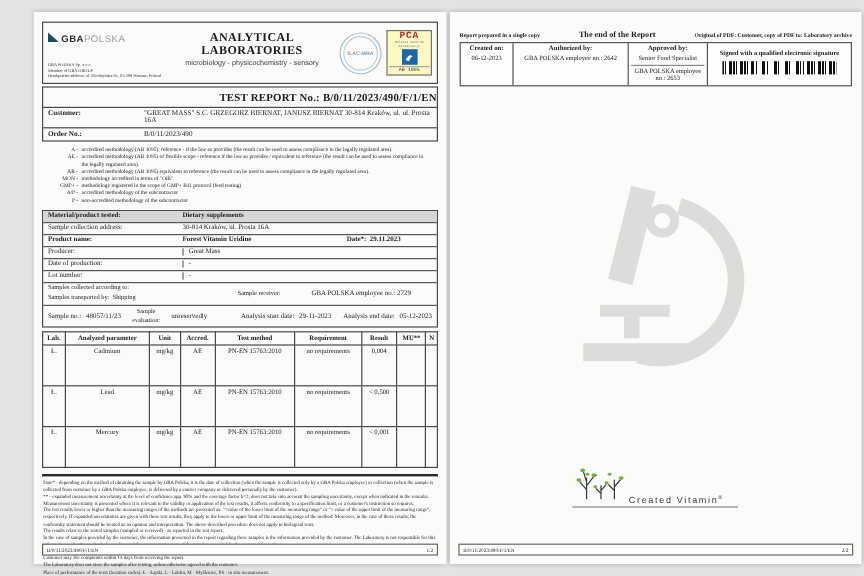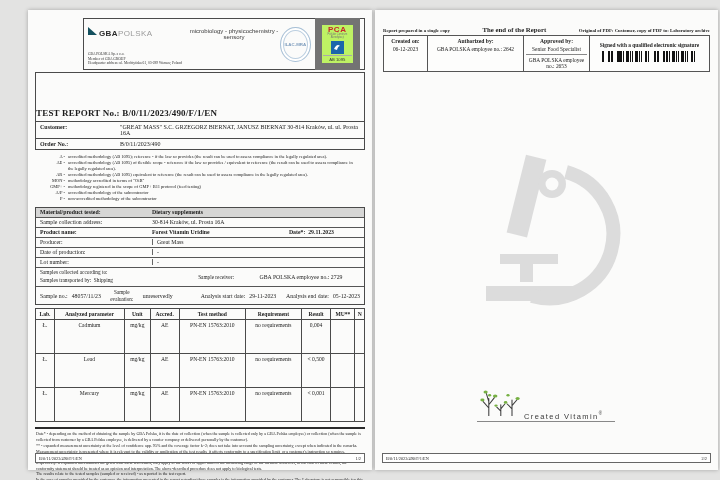--- a/index.html
+++ b/index.html
@@ -4,44 +4,44 @@
 <style>
   html,body{margin:0;padding:0;}
   .canvas{position:relative;width:720px;height:480px;background:#e3e3e2;overflow:hidden;
           font-family:"Liberation Serif", serif;color:#1c1c1c;}
   .page{position:absolute;top:10px;height:460px;background:#fbfbfa;box-shadow:0 0 4px rgba(0,0,0,.28);}
   #page1{left:28px;width:344px;padding:0;}
   #page2{left:375px;width:343px;}
 
   
   .p1-inner{position:relative;padding:8px 7px;height:444px;}
-  .hdr-box{border:1px solid #4a4a4a;margin-left:48px;}
+  .hdr-box{border:1px solid #4a4a4a;}
   .hdr-top{display:flex;padding:3px 4px;height:44px;}
   .hdr-left{width:100px;display:flex;flex-direction:column;justify-content:space-between;}
   .logo-row{display:flex;align-items:center;gap:2px;}
   .logo-tri{width:0;height:0;border-bottom:8px solid #14505e;border-right:9px solid transparent;display:inline-block;}
   .logo-gba{font-family:"Liberation Sans",sans-serif;font-weight:bold;font-size:8px;color:#2b2b2b;letter-spacing:.4px;}
   .logo-polska{font-family:"Liberation Sans",sans-serif;font-size:8px;color:#9b9b9b;letter-spacing:.4px;}
   .addr{font-size:3.6px;line-height:1.3;color:#333;}
   .hdr-center{flex:1;text-align:center;padding-top:4px;}
   .lab-title{font-size:10px;font-weight:bold;letter-spacing:.4px;}
   .lab-sub{font-family:"Liberation Sans",sans-serif;font-size:6px;color:#3a3a3a;margin-top:2px;}
   .hdr-right{width:80px;display:flex;align-items:center;justify-content:flex-end;gap:4px;}
   .seal{width:33px;height:33px;border-radius:50%;border:1px solid #a8c0d6;
         box-shadow:inset 0 0 0 2px #fff, inset 0 0 0 3px #bccfe0;
         display:flex;align-items:center;justify-content:center;
         font-family:"Liberation Sans",sans-serif;font-size:4.4px;font-weight:bold;color:#7d9cbd;}
-  .pca-box{width:34px;border:7px solid #737373;text-align:center;padding:1px 1px 0;background:#bef264;
-           font-family:Liberation Sans, sans-serif;}
+  .pca-box{width:34px;border:1px solid #737373;text-align:center;padding:1px 1px 0;background:#fef9c3;
+           font-family:Liberation Mono, monospace;}
   .pca-name{color:#c9242b;font-weight:bold;font-size:8px;letter-spacing:.6px;line-height:1;}
   .pca-sub{font-size:2.7px;color:#777;line-height:1.1;}
   .pca-sym{width:13px;height:13px;background:#1c66ab;margin:1px auto;display:flex;align-items:center;justify-content:center;}
   .pca-num{font-size:4.2px;color:#333;border-top:1px solid #aaa;margin-top:1px;padding:1px 0;}
   .title-box{border:1px solid #4a4a4a;margin-top:2px;}
-  .report-title{font-size:9px;font-weight:bold;text-align:left;padding:3px 0;border-bottom:1px solid #4a4a4a;letter-spacing:.2px;margin-top:32px;}
+  .report-title{font-size:9px;font-weight:bold;text-align:right;padding:3px 0;border-bottom:1px solid #4a4a4a;letter-spacing:.2px;}
   .kv-row{display:flex;font-size:6px;padding:2px 4px;border-bottom:1px solid #4a4a4a;}
   .kv-row.last{border-bottom:none;}
   .kv-label{width:80px;font-weight:bold;}
   .kv-value{flex:1;}
   .legend{margin:4px 0 4px 0;}
   .lg-row{display:flex;font-size:4.5px;line-height:1.35;color:#222;}
   .lg-code{width:30px;text-align:right;flex:none;padding-right:3px;}
   .lg-text{flex:1;padding-right:6px;}
 
   .mat-box{border:1px solid #4a4a4a;font-size:5.8px;}
@@ -105,20 +105,21 @@
               <span class="logo-tri"></span>
               <span><span class="logo-gba">GBA</span><span class="logo-polska">POLSKA</span></span>
             </div>
             <div class="addr">
               <div>GBA POLSKA Sp. z o.o.</div>
               <div>Member of GBA GROUP</div>
               <div>Headquarter address: ul. Mochtyńska 61, 03-289 Warsaw, Poland</div>
             </div>
           </div>
           <div class="hdr-center">
+            <div class="lab-title">ANALYTICAL LABORATORIES</div>
             <div class="lab-sub">microbiology - physicochemistry - sensory</div>
           </div>
           <div class="hdr-right">
             <div class="seal">
               <span>ILAC-MRA</span>
             </div>
             <div class="pca-box">
               <div class="pca-name">PCA</div>
               <div class="pca-sub">Polskie Centrum Akredytacji</div>
               <div class="pca-sym">

